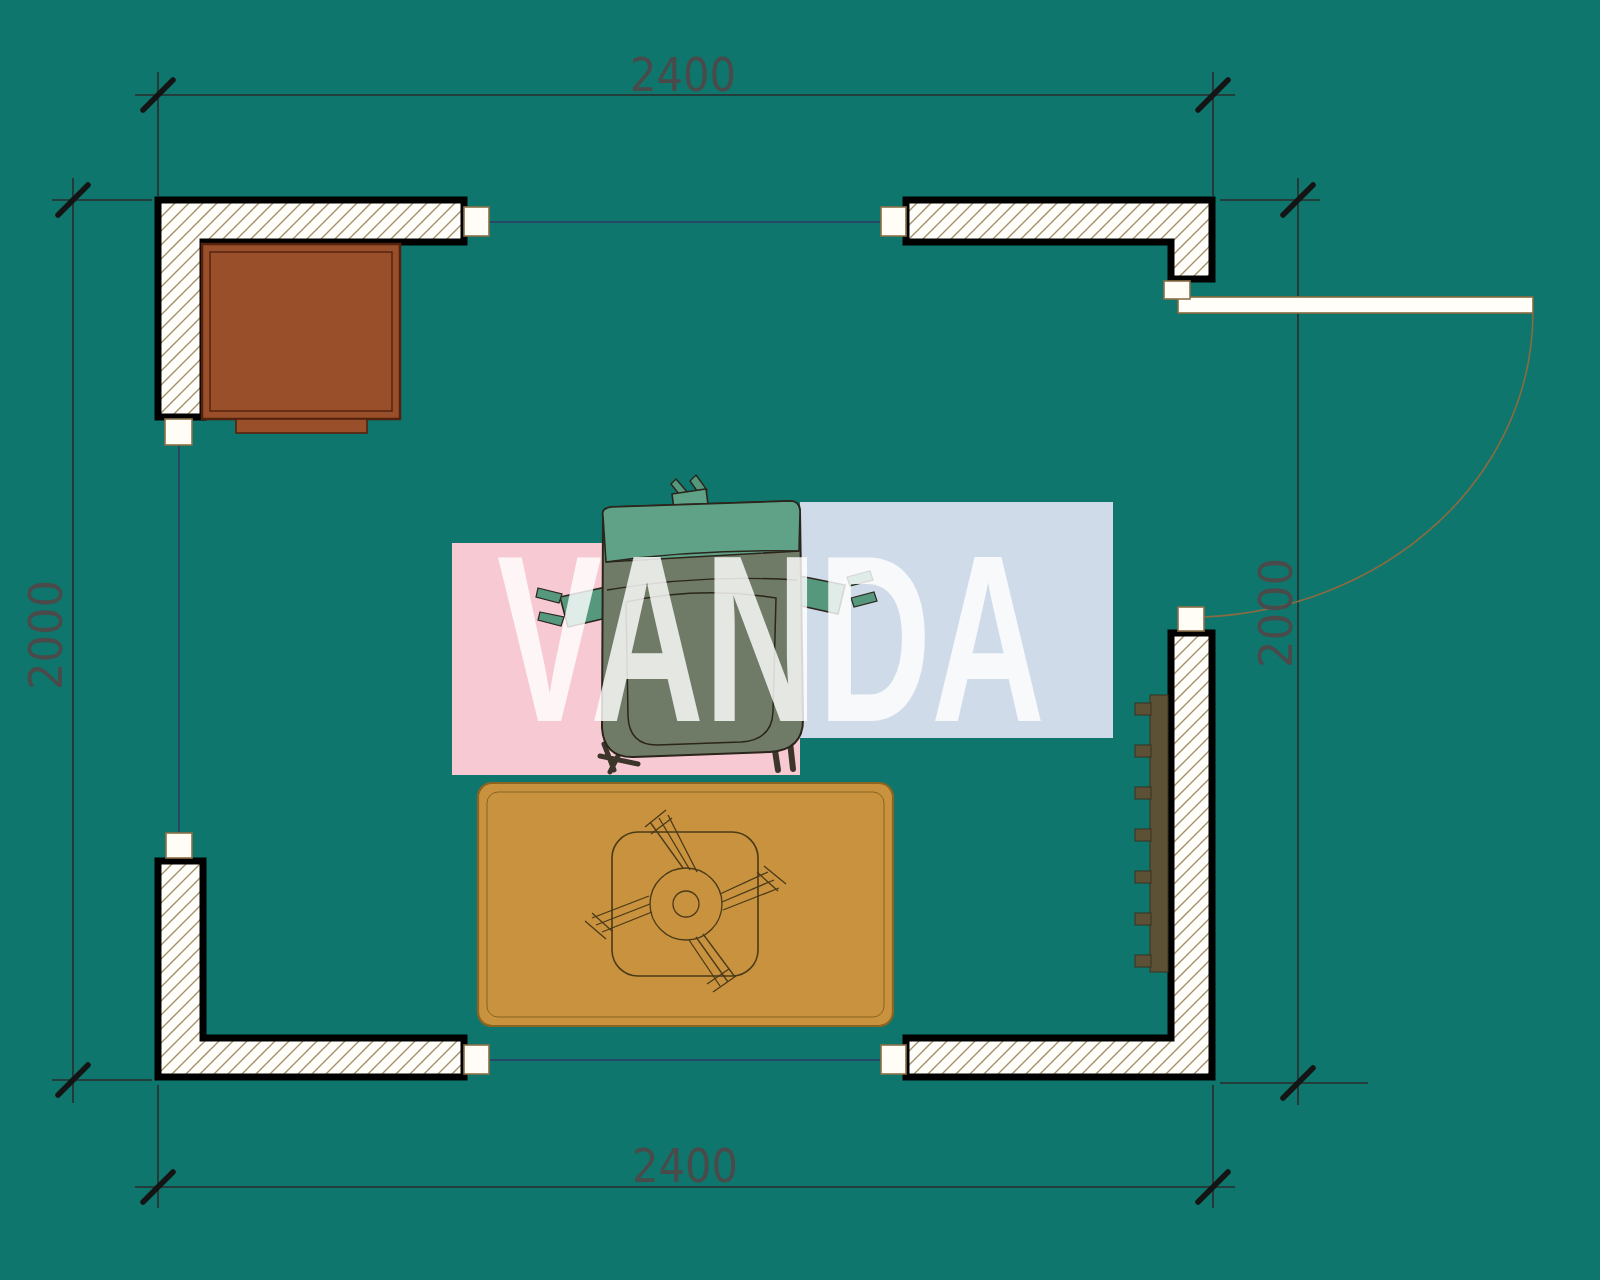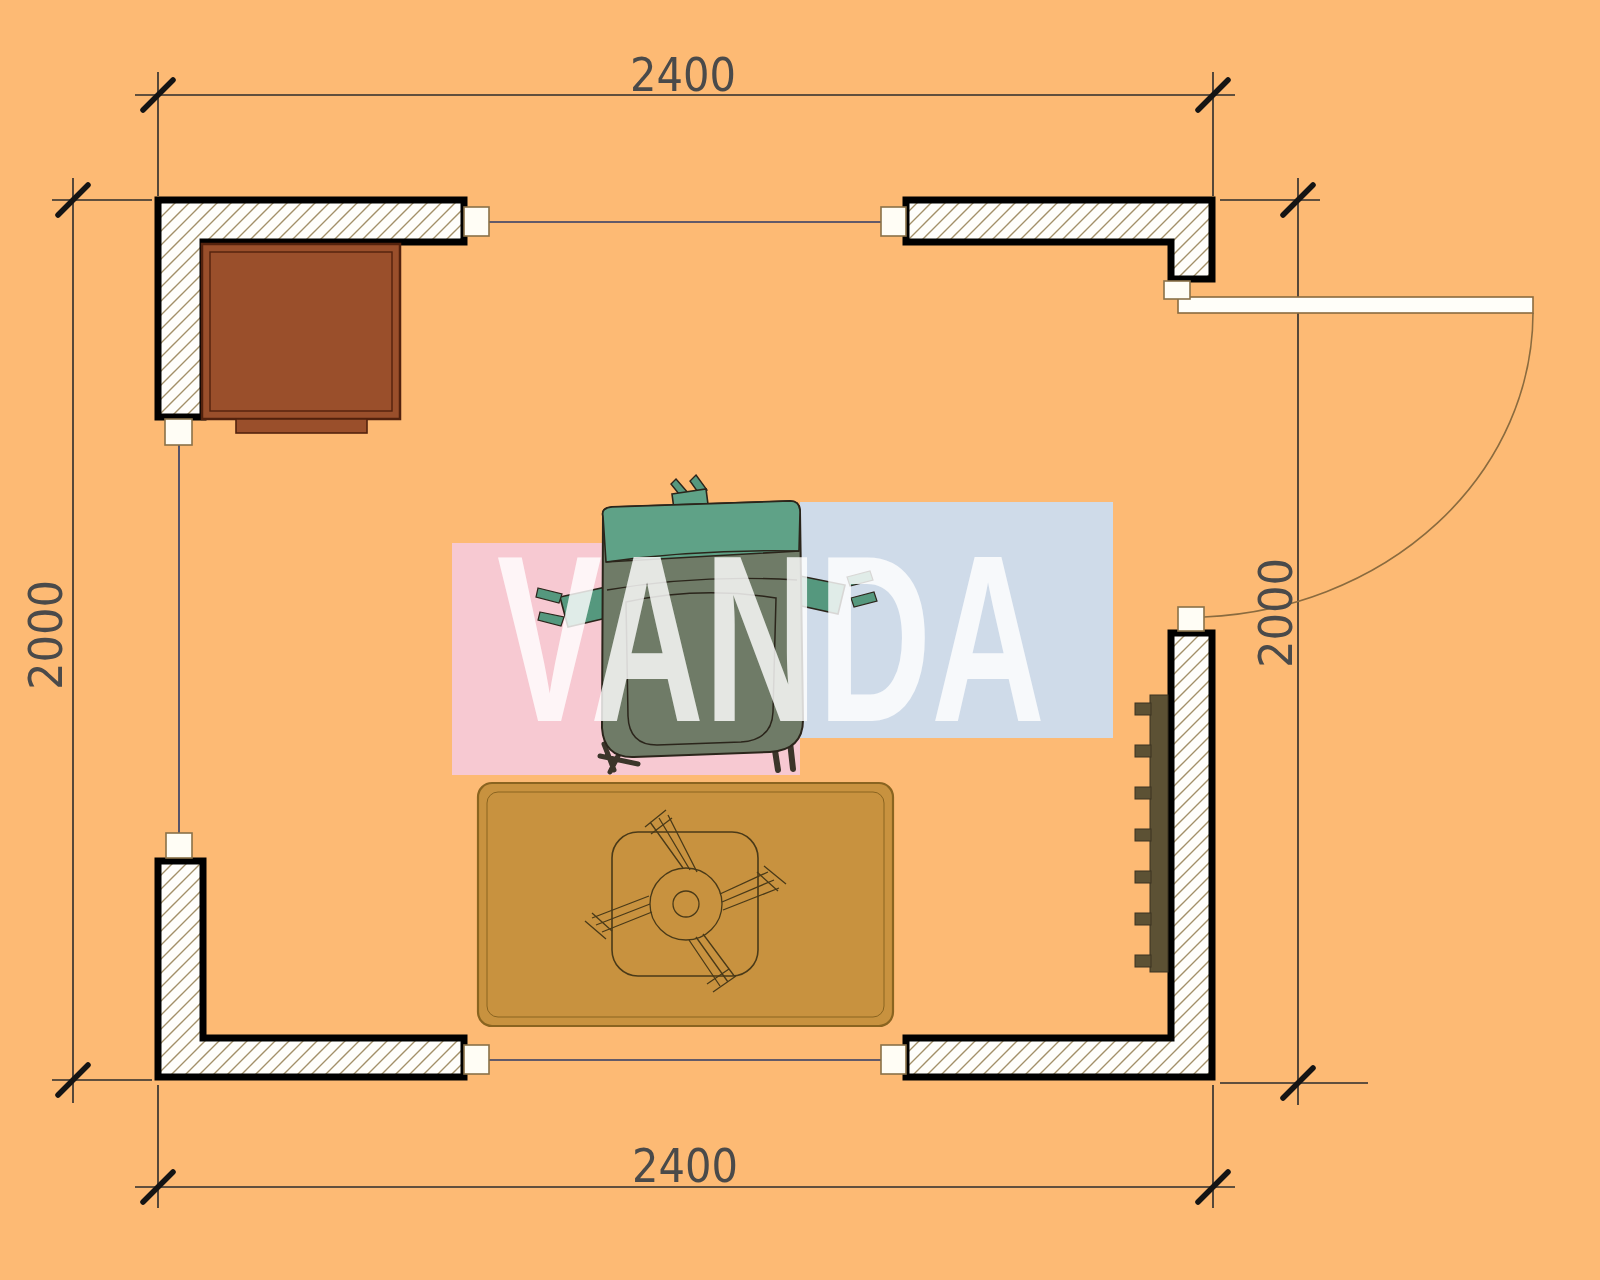--- a/index.html
+++ b/index.html
@@ -1,19 +1,19 @@
 <!DOCTYPE html>
 <html><head>
 <meta charset="utf-8">
 <style>
   html,body{margin:0;padding:0;background:#ffffff;}
   .canvas{
     position:relative;
     width:1600px;height:1280px;
-    background:#fdba74;
+    background:#0f766e;
     overflow:hidden;
     font-family:"DejaVu Sans", sans-serif;
   }
   svg{position:absolute;left:0;top:0;}
   .dim-text{
     font-family:"DejaVu Sans", sans-serif;
     fill:#4a4a4a;
     font-size:46px;
     font-weight:400;
   }

